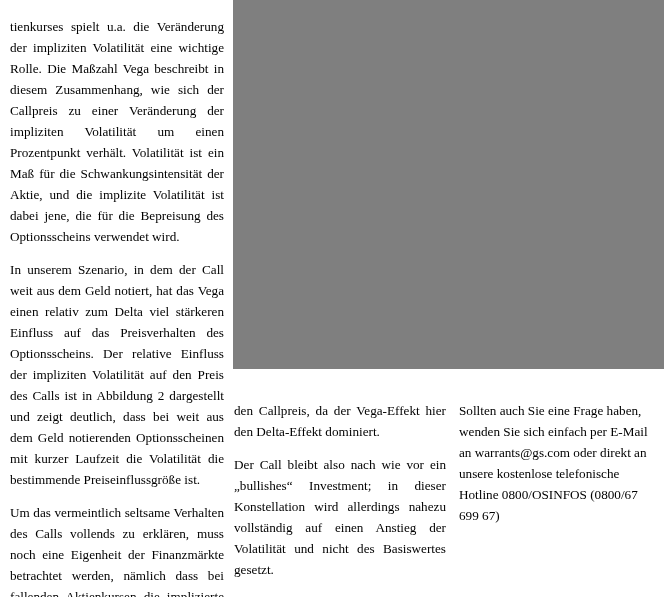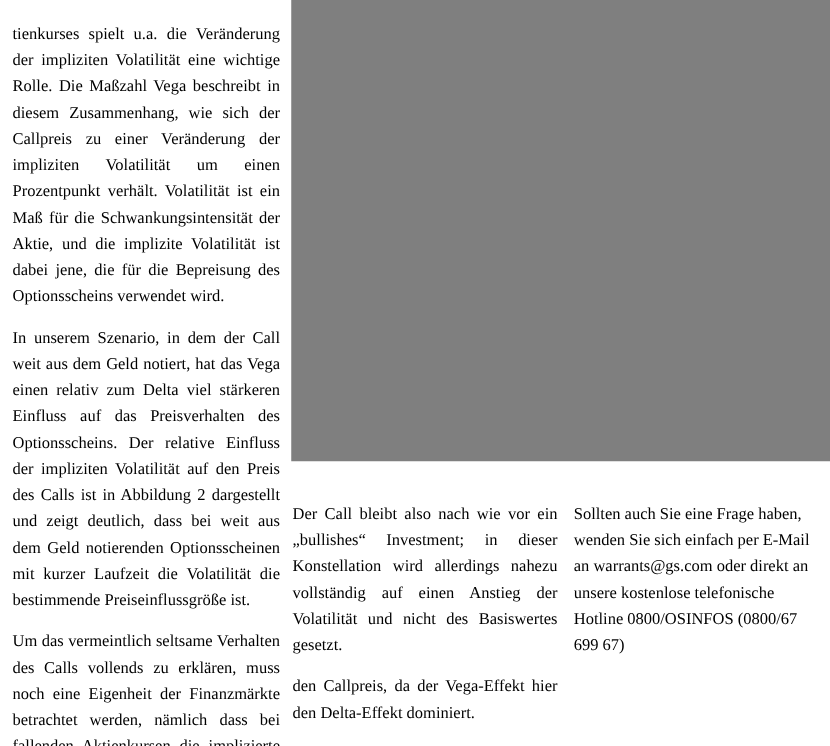--- a/index.html
+++ b/index.html
@@ -74,19 +74,19 @@
 
 <div class="figure-block"></div>
 
 <div class="col col-left">
   <p class="para">tienkurses spielt u.a. die Veränderung der impliziten Volatilität eine wichtige Rolle. Die Maßzahl Vega beschreibt in diesem Zusammenhang, wie sich der Callpreis zu einer Veränderung der impliziten Volatilität um einen Prozentpunkt verhält. Volatilität ist ein Maß für die Schwankungsintensität der Aktie, und die implizite Volatilität ist dabei jene, die für die Bepreisung des Optionsscheins verwendet wird.</p>
   <p class="para">In unserem Szenario, in dem der Call weit aus dem Geld notiert, hat das Vega einen relativ zum Delta viel stärkeren Einfluss auf das Preisverhalten des Optionsscheins. Der relative Einfluss der impliziten Volatilität auf den Preis des Calls ist in Abbildung 2 dargestellt und zeigt deutlich, dass bei weit aus dem Geld notierenden Optionsscheinen mit kurzer Laufzeit die Volatilität die bestimmende Preiseinflussgröße ist.</p>
   <p class="para">Um das vermeintlich seltsame Verhalten des Calls vollends zu erklären, muss noch eine Eigenheit der Finanzmärkte betrachtet werden, nämlich dass bei fallenden Aktienkursen die implizierte Volatilität meist ansteigt und bei steigenden Aktienkursen meist fällt. Erfährt der Aktienkurs einen Auftrieb, so wirkt sich dies isoliert gesehen aufgrund des geringen Deltas so gut wie gar nicht auf den Wert des Calls aus. Der damit einhergehende Abfall der Volatilität vermindert jedoch</p>
 </div>
 
 <div class="col col-mid">
+  <p class="para">den Callpreis, da der Vega-Effekt hier den Delta-Effekt dominiert.</p>
   <p class="para">Der Call bleibt also nach wie vor ein „bullishes“ Investment; in dieser Konstellation wird allerdings nahezu vollständig auf einen Anstieg der Volatilität und nicht des Basiswertes gesetzt.</p>
-  <p class="para">den Callpreis, da der Vega-Effekt hier den Delta-Effekt dominiert.</p>
 </div>
 
 <div class="col col-right">
   <p class="para">Sollten auch Sie eine Frage haben, wenden Sie sich einfach per E-Mail an warrants@gs.com oder direkt an unsere kostenlose telefonische Hotline 0800/OSINFOS (0800/67 699 67)</p>
 </div>
 
 </body></html>

